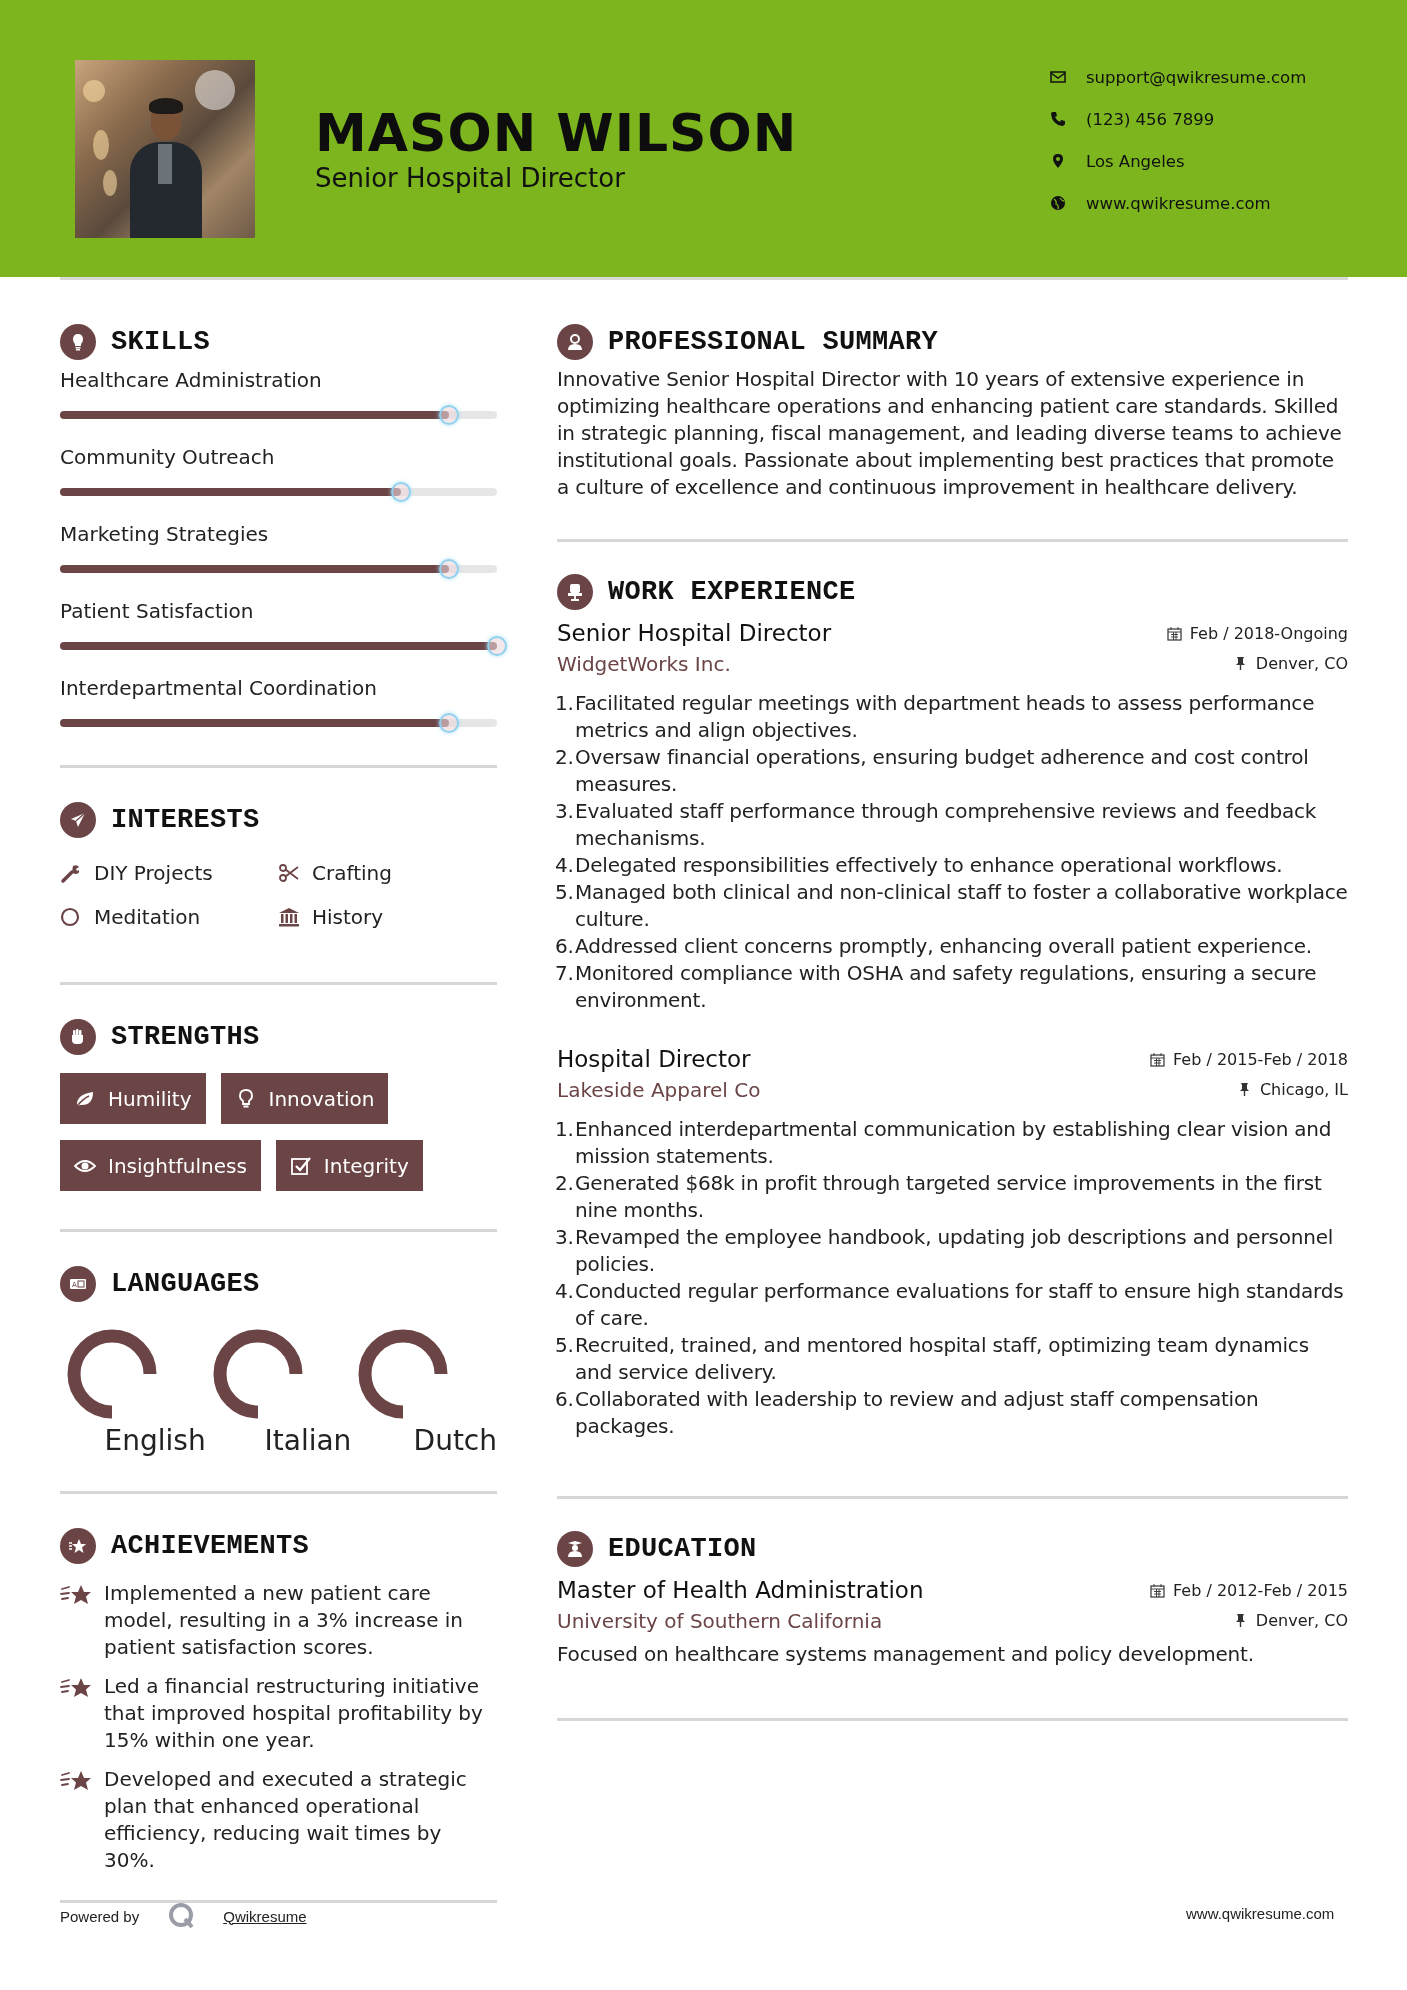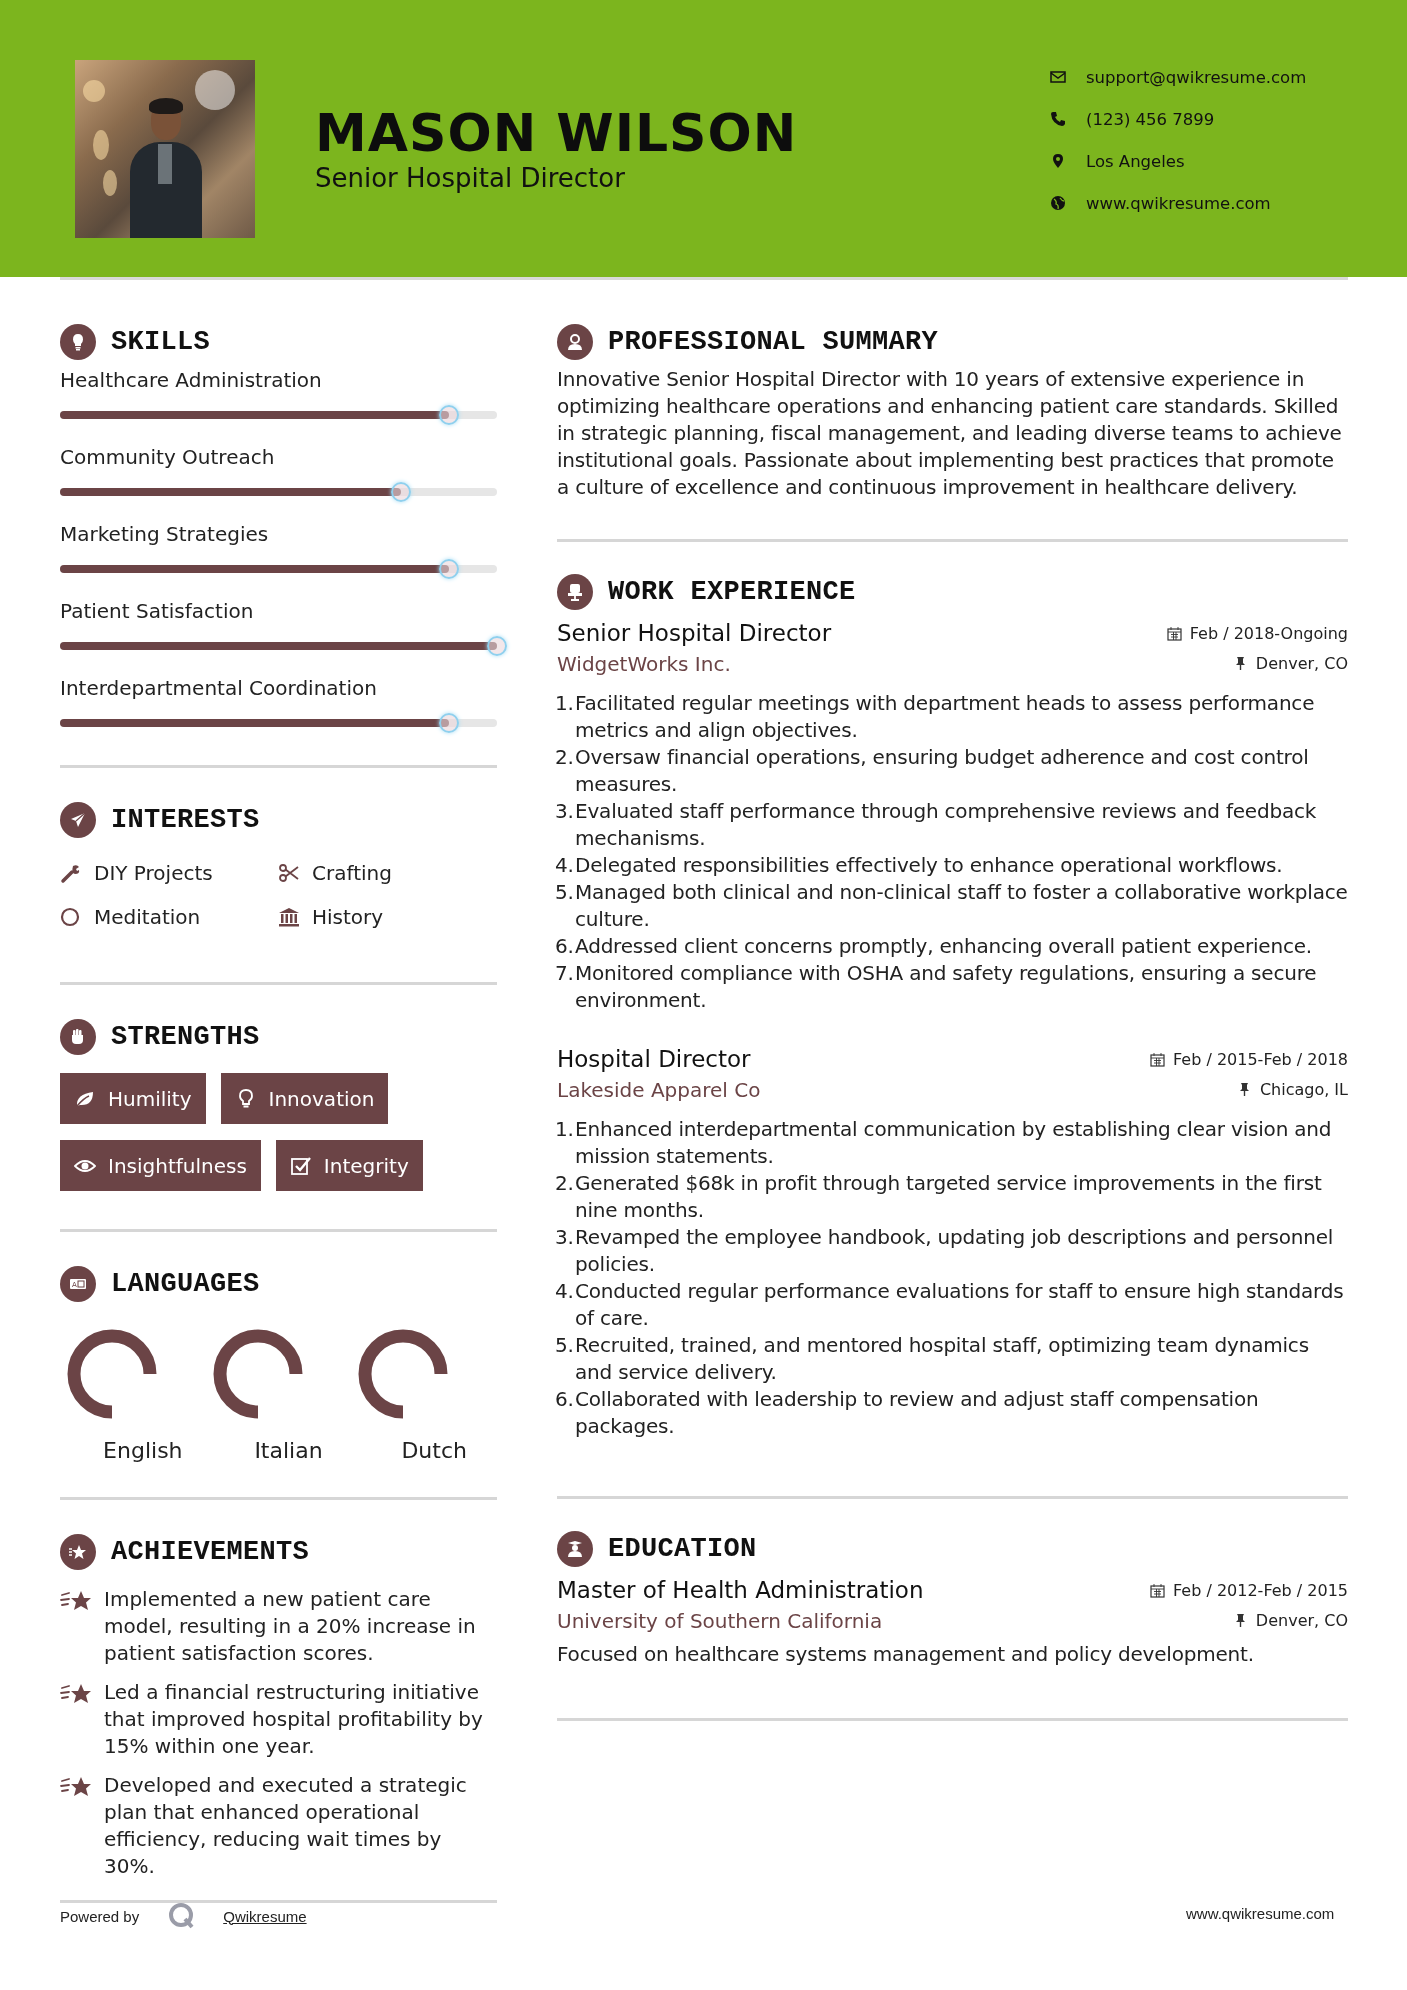--- a/index.html
+++ b/index.html
@@ -50,21 +50,21 @@
 
   
   .strengths { display: flex; flex-wrap: wrap; gap: 16px 15px; margin-top: 14px; width: 437px; }
   .badge { background: #6b4446; color: #fff; height: 51px; padding: 0 14px; display: inline-flex; align-items: center; font-size: 20px; font-family: "DejaVu Sans", sans-serif; }
   .badge svg { width: 22px; height: 22px; margin-right: 12px; }
 
   
   .langs { display: flex; margin-top: 18px; }
   .lang { width: 146px; text-align: center; }
   .lang svg { width: 100px; height: 100px; display: block; margin: 0 0 0 2px; }
-  .lang-label { font-size: 22px; font-family: "DejaVu Sans", sans-serif; color: #222; margin-top: 14px; text-align: center; padding-left: 20px; }
+  .lang-label { font-size: 28px; font-family: "DejaVu Sans", sans-serif; color: #222; text-align: right; padding-left: 20px; }
 
   
   .ach { display: flex; margin-top: 12px; }
   .ach svg { width: 34px; height: 26px; flex-shrink: 0; margin-right: 10px; margin-top: 2px; }
   .ach-text { font-size: 20px; line-height: 27px; font-family: "DejaVu Sans", sans-serif; color: #222; }
 
   
   .summary { font-size: 20px; line-height: 27px; color: #222; margin-top: 2px; font-family: "DejaVu Sans", sans-serif; letter-spacing: -0.2px; }
   .job { margin-top: 6px; }
   .job-row { display: flex; justify-content: space-between; align-items: baseline; }
@@ -333,21 +333,21 @@
         </svg>
     </span>
     <span class="sec-title">ACHIEVEMENTS</span>
   </div>
   <div>
     <div class="ach">
       <svg viewBox="0 0 34 26">
           <path d="M21 3 L24 10 L31 10 L26 14.5 L28 22 L21 18 L14 22 L16 14.5 L11 10 L18 10 Z" fill="#6b4446"></path>
           <path d="M2 7 L9 5 M1 12 L9 11 M2 17 L8 16" stroke="#6b4446" stroke-width="1.8" stroke-linecap="round"></path>
         </svg>
-      <div class="ach-text">Implemented a new patient care model, resulting in a 20% increase in patient satisfaction scores.</div>
+      <div class="ach-text">Implemented a new patient care model, resulting in a 3% increase in patient satisfaction scores.</div>
     </div>
     <div class="ach">
       <svg viewBox="0 0 34 26">
           <path d="M21 3 L24 10 L31 10 L26 14.5 L28 22 L21 18 L14 22 L16 14.5 L11 10 L18 10 Z" fill="#6b4446"></path>
           <path d="M2 7 L9 5 M1 12 L9 11 M2 17 L8 16" stroke="#6b4446" stroke-width="1.8" stroke-linecap="round"></path>
         </svg>
       <div class="ach-text">Led a financial restructuring initiative that improved hospital profitability by 15% within one year.</div>
     </div>
     <div class="ach">
       <svg viewBox="0 0 34 26">

